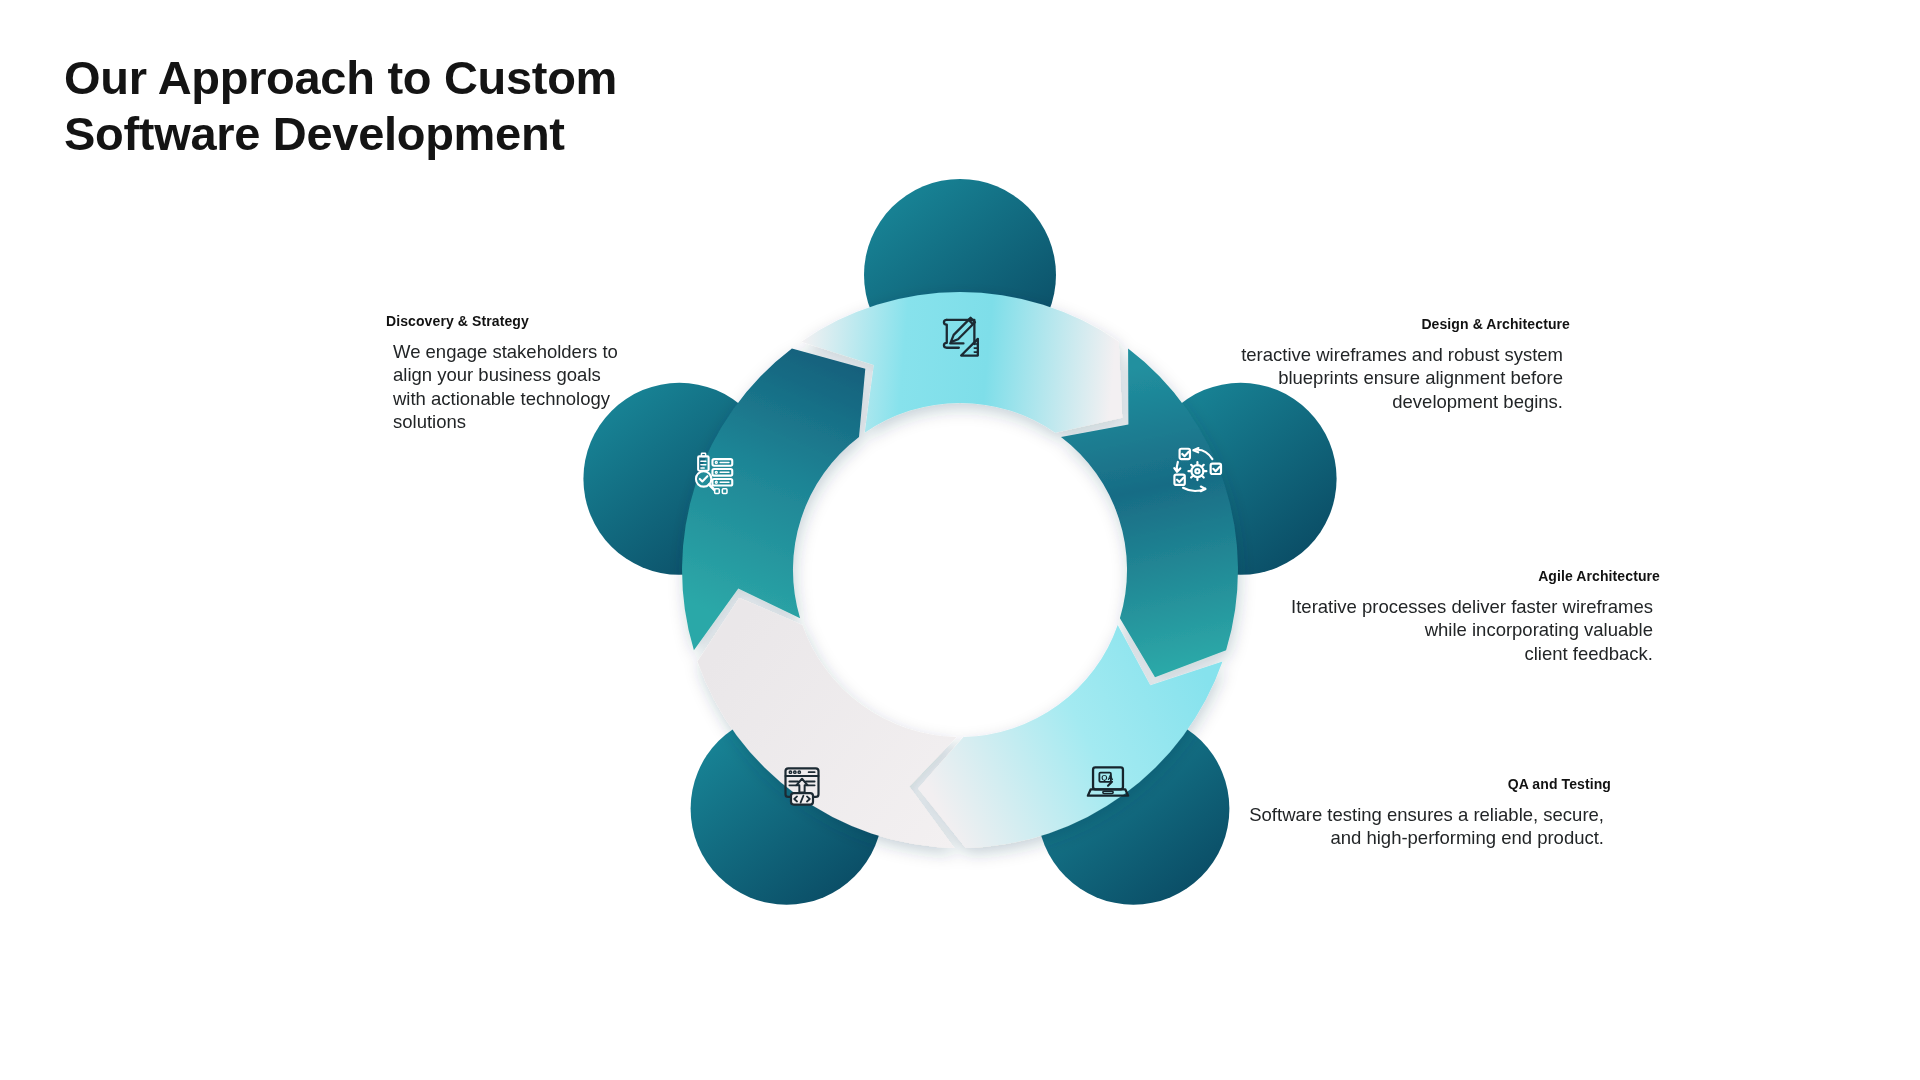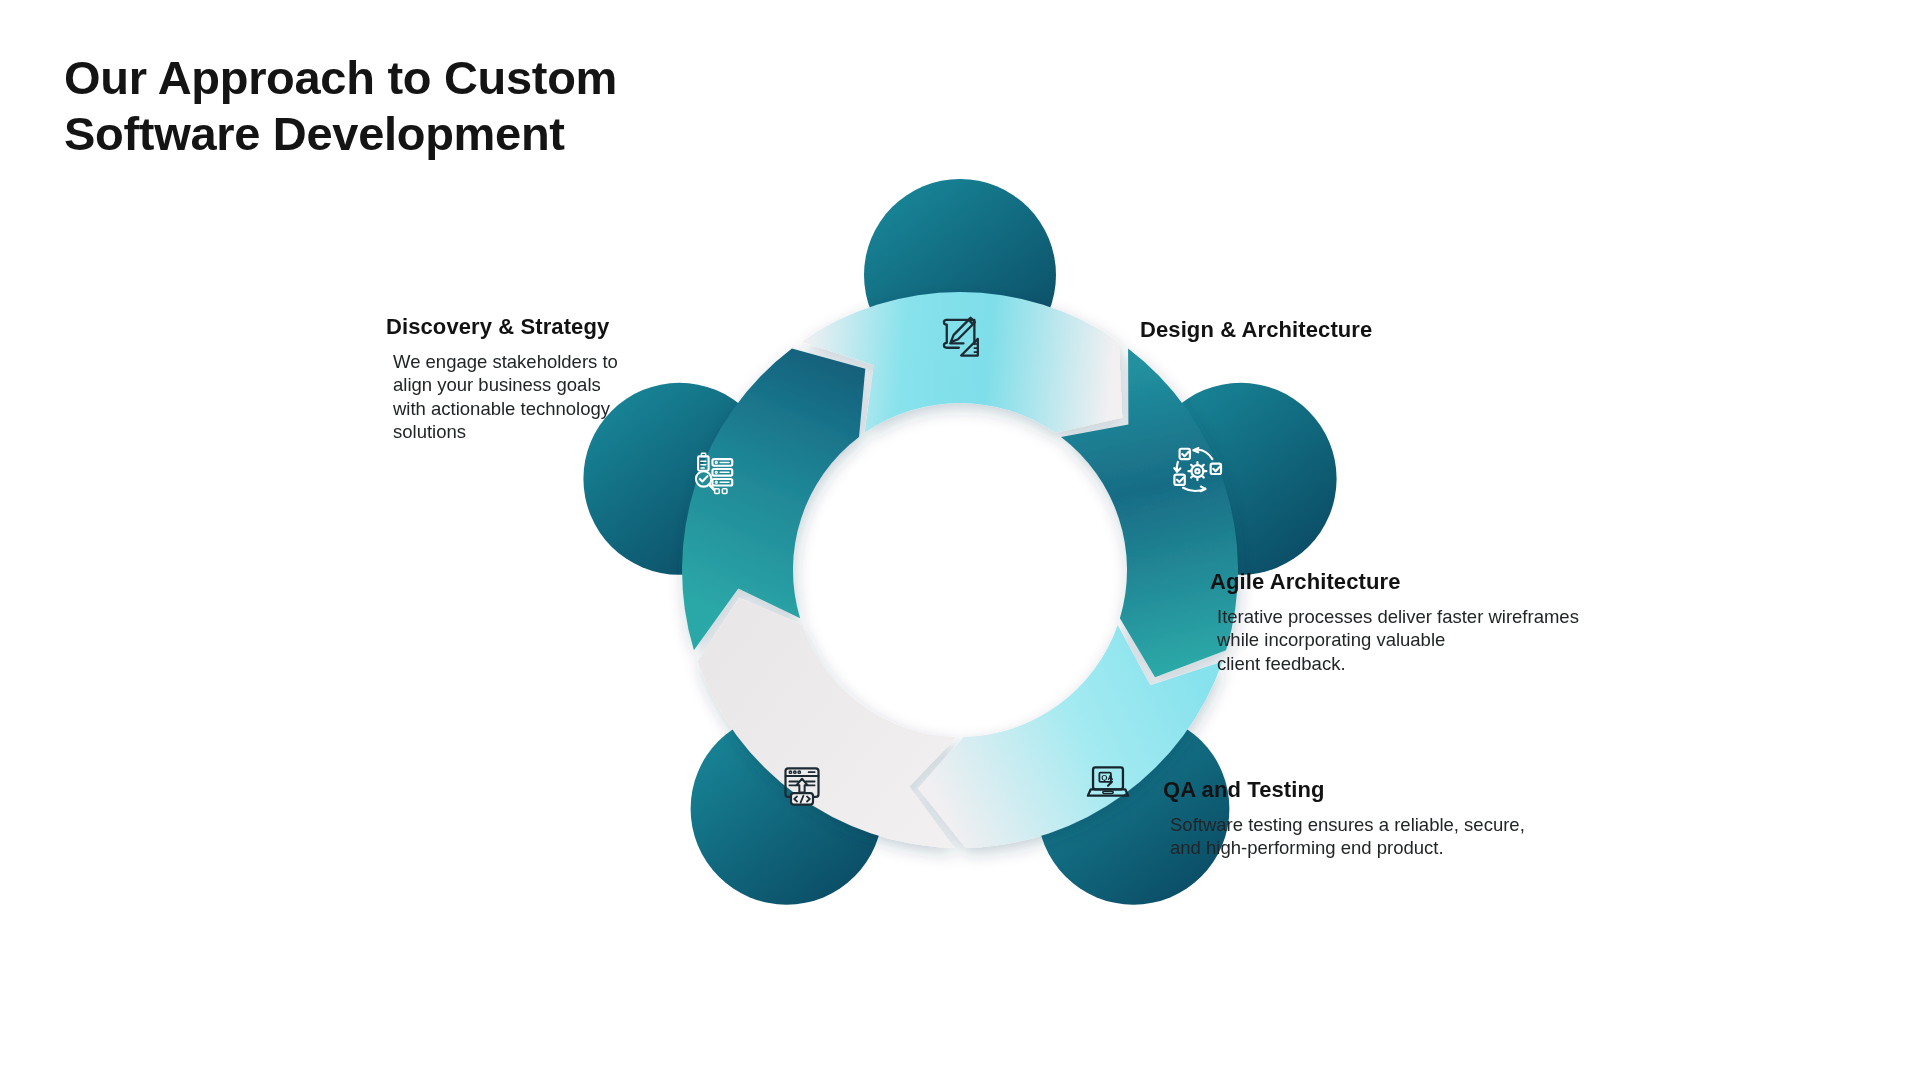--- a/index.html
+++ b/index.html
@@ -7,33 +7,33 @@
     position:relative;width:1920px;height:948px;overflow:hidden;
     background:#ffffff;font-family:"Liberation Sans",sans-serif;
   }
   .title{
     position:absolute;left:64px;top:50px;
     font-size:47px;font-weight:700;line-height:1.20;letter-spacing:-0.3px;
     color:#141414;white-space:pre-line;
   }
   .step{position:absolute;}
   .step .heading{
-    font-size:22px;font-weight:700;color:#121212;line-height:1.25;
+    font-size:14px;font-weight:700;color:#121212;line-height:1.25;
     margin:0 0 9px 0;letter-spacing:0.1px;
   }
   .step .body{
     font-size:18.5px;font-weight:400;color:#222527;line-height:23.5px;
     white-space:pre-line;margin:7px;
   }
   .step.align-left{text-align:left;}
-  .step.align-right{text-align:left;}
+  .step.align-right{text-align:right;}
   .step-discovery{left:386px;top:313px;width:330px;}
   .step-design{right:350px;top:316px;width:430px;}
   .step-agile{right:260px;top:568px;width:450px;}
-  .step-qa{right:317px;top:776px;width:440px;}
+  .step-qa{right:309px;top:776px;width:440px;}
   .step-deploy{left:386px;top:786px;width:340px;}
   .diagram{position:absolute;left:565px;top:155px;width:790px;height:770px;}
   svg text.qa-label{
     font-family:"Liberation Sans",sans-serif;font-size:7px;font-weight:700;
     fill:#16242c;
   }
 </style>
 </head>
 <body>
 
@@ -163,20 +163,23 @@
   <div class="step step-discovery align-left">
     <div class="heading">Discovery &amp; Strategy</div>
     <div class="body">We engage stakeholders to
 align your business goals
 with actionable technology
 solutions</div>
   </div>
 
   <div class="step step-design align-right">
     <div class="heading">Design &amp; Architecture</div>
+    <div class="body">teractive wireframes and robust system
+blueprints ensure alignment before
+development begins.</div>
   </div>
 
   <div class="step step-agile align-right">
     <div class="heading">Agile Architecture</div>
     <div class="body">Iterative processes deliver faster wireframes
 while incorporating valuable
 client feedback.</div>
   </div>
 
   <div class="step step-qa align-right">

